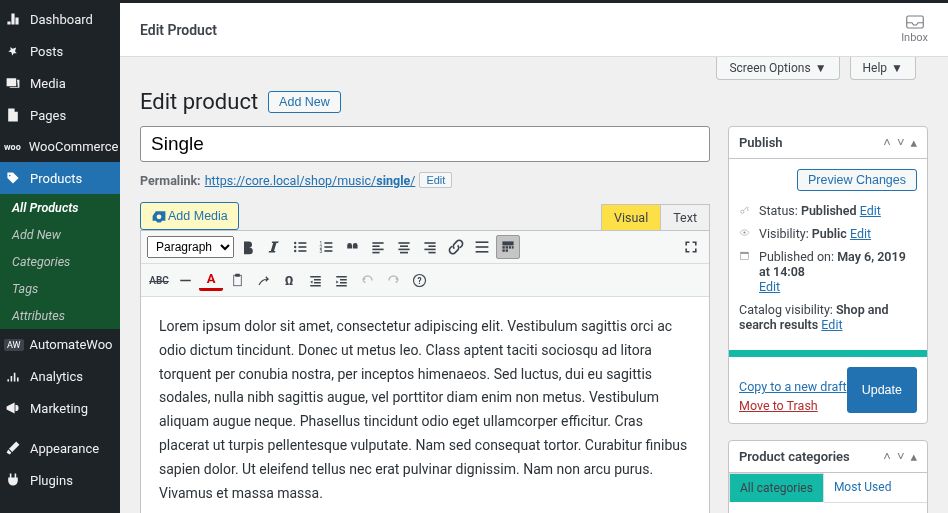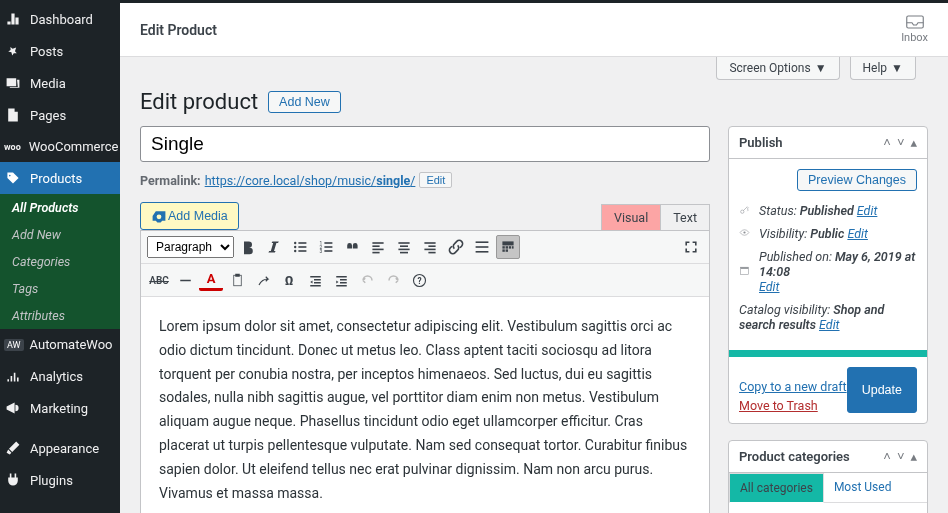--- a/index.html
+++ b/index.html
@@ -38,39 +38,39 @@
 .title-input { width: 100%; font-size: 19px; padding: 6px 10px; border: 1px solid #8c8f94; border-radius: 3px; background: #fff; }
 .permalink-row { margin: 10px 0 14px; font-size: 12.5px; color: #646970; display: flex; align-items: center; gap: 4px; }
 .permalink-row a { color: #2271b1; text-decoration: underline; }
 .slug { font-weight: 700; }
 .edit-small { border: 1px solid #c3c4c7; background: #f6f7f7; border-radius: 2px; padding: 1px 6px; font-size: 11px; color: #2271b1; cursor: pointer; }
 
 .editor-top { display: flex; justify-content: space-between; align-items: flex-end; }
 .add-media-btn { display: inline-flex; align-items: center; gap: 1px; border: 1px solid #2271b1; background: #fef9c3; color: #2271b1; border-radius: 3px; padding: 5px 10px; font-size: 12.5px; cursor: pointer; }
 .ed-tabs { display: flex; }
 .ed-tab { border: 1px solid #c3c4c7; border-bottom: none; background: #f0f0f1; padding: 5px 12px; font-size: 12.5px; cursor: pointer; margin-left: -1px; }
-.ed-tab.active { background: #fca5a5; border-bottom-color: #f6f7f7; }
+.ed-tab.active { background: #fde047; border-bottom-color: #f6f7f7; }
 
 .editor-wrap { border: 1px solid #c3c4c7; background: #fff; }
 .toolbar { background: #f6f7f7; border-bottom: 1px solid #dcdcde; padding: 4px 6px; display: flex; align-items: center; gap: 2px; flex-wrap: wrap; position: relative; }
 .toolbar select { font-size: 12px; padding: 2px 4px; }
 .tb-btn { width: 24px; height: 24px; display: inline-flex; align-items: center; justify-content: center; cursor: pointer; border-radius: 2px; color: #3c434a; }
 .tb-btn.pressed { background: #c5c5c5; border: 1px solid #999; }
 .tb-btn svg { width: 16px; height: 16px; fill: currentColor; }
 .tb-expand { position: absolute; right: 6px; }
 .toolbar.row2 .tb-btn svg { width: 15px; height: 15px; }
 .editor-body { padding: 18px 18px 60px; font-size: 14px; line-height: 1.7; color: #2c3338; min-height: 210px; }
 
 .postbox { background: #fff; border: 1px solid #c3c4c7; border-radius: 4px; margin-bottom: 16px; }
 .postbox-head { border-bottom: 1px solid #c3c4c7; padding: 8px 10px; display: flex; justify-content: space-between; align-items: center; }
 .postbox-head h2 { font-size: 13px; font-weight: 600; }
 .pb-actions { display: flex; gap: 6px; color: #787c82; }
 .pb-actions span { cursor: pointer; }
 .postbox-body { padding: 10px; }
-.pub-row { display: flex; align-items: center; gap: 6px; font-size: 12.5px; margin-bottom: 8px; color: #3c434a; font-style: italic; }
+.pub-row { display: flex; align-items: flex-start; gap: 6px; font-size: 12.5px; margin-bottom: 8px; color: #3c434a; }
 .pub-row .icon { color: #8c8f94; width: 14px; flex-shrink: 0; }
 .pub-row a { color: #2271b1; text-decoration: underline; }
 .pub-strong { font-weight: 600; }
 .pub-actions { border-top: 7px solid #14b8a6; padding: 10px; display: flex; justify-content: space-between; align-items: flex-end; }
 .pub-links { font-size: 12.5px; }
 .pub-links a { color: #2271b1; text-decoration: underline; display: block; }
 .pub-links a.trash { color: #b32d2e; margin-top: 4px; }
 .btn-primary { background: #2271b1; color: #fff; border: 1px solid #2271b1; border-radius: 3px; padding: 15px 14px; font-size: 12.5px; cursor: pointer; }
 .preview-row { text-align: right; margin-bottom: 12px; }
 

